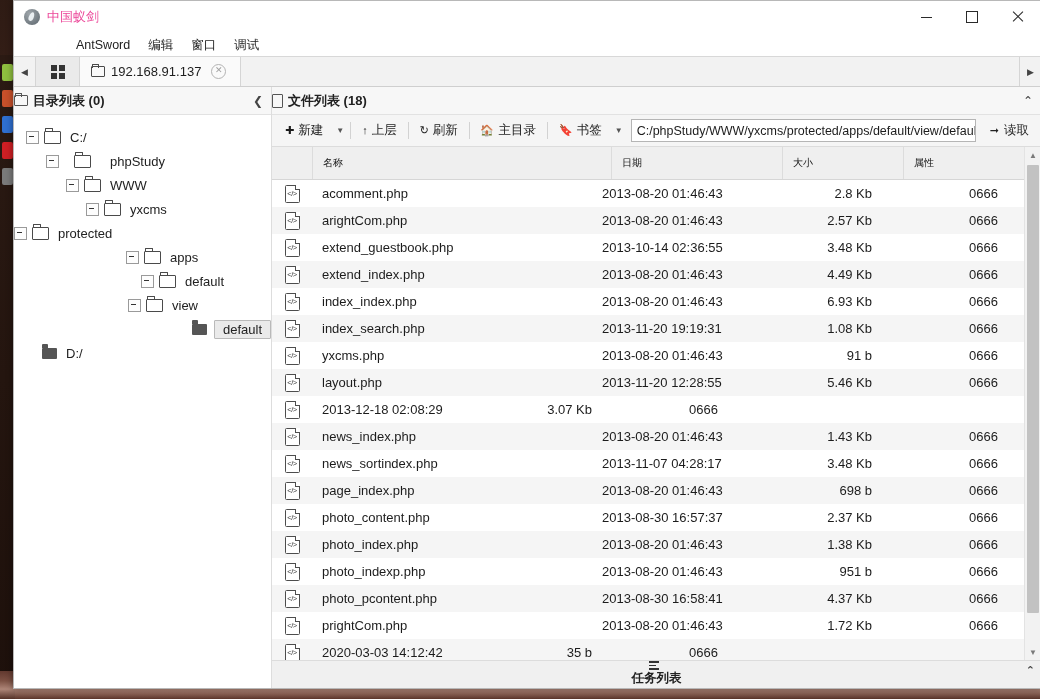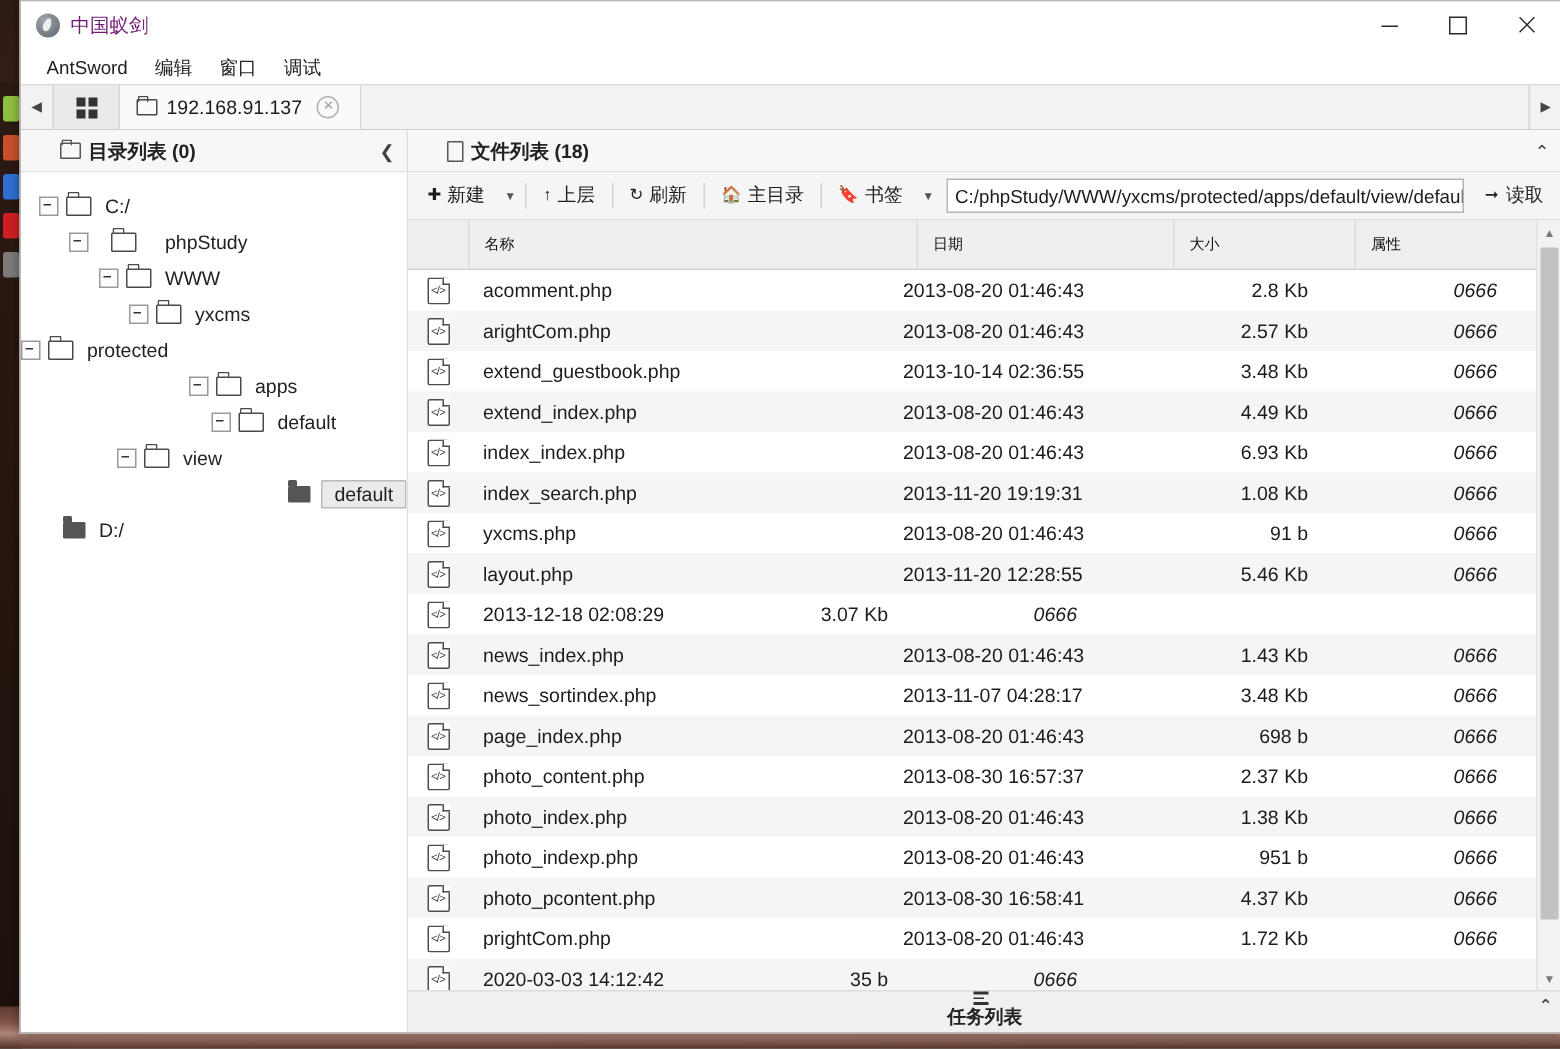--- a/index.html
+++ b/index.html
@@ -46,38 +46,38 @@
   }
   .title-logo{
     width:16px;height:16px;margin:0 7px 0 10px;border-radius:50%;
     background:radial-gradient(circle at 35% 30%,#9fa6ab,#5c666d);
     position:relative;flex:none;
   }
   .title-logo::after{
     content:"";position:absolute;left:5px;top:3px;width:5px;height:9px;
     border-radius:50%/60% 60% 40% 40%;background:#e9eef1;transform:rotate(22deg);
   }
-  .title-text{font-size:13px;color:#701a75;}
+  .title-text{font-size:13px;color:#ec4899;}
   .win-btns{margin-left:auto;display:flex;height:32px;}
   .win-btn{
     width:46px;height:32px;display:flex;align-items:center;justify-content:center;
     cursor:default;
   }
   .wb-min{width:11px;height:1px;background:#2a2a2a;display:block;}
   .wb-max{width:10px;height:10px;border:1px solid #2a2a2a;display:block;}
   .wb-close{position:relative;width:12px;height:12px;display:block;}
   .wb-close::before,.wb-close::after{
     content:"";position:absolute;left:-1px;top:5px;width:14px;height:1px;background:#2a2a2a;
   }
   .wb-close::before{transform:rotate(45deg);}
   .wb-close::after{transform:rotate(-45deg);}
 
   .menubar{
     height:22px;min-height:22px;display:flex;align-items:center;
-    padding-left:8px;background:#fff;font-size:12.5px;
+    padding-left:8px;background:#fff;font-size:12.5px;margin-left:45px;
   }
   .menu-item{padding:2px 9px;color:#222;cursor:default;}
 
   .tabbar{
     height:29px;min-height:29px;display:flex;align-items:stretch;
     background:#f2f2f2;border-top:1px solid #d8d8d8;border-bottom:1px solid #cfcfcf;
   }
   .tab-nav{
     width:21px;display:flex;align-items:center;justify-content:center;
     border-right:1px solid #d5d5d5;background:#f2f2f2;color:#444;font-size:9px;
@@ -109,21 +109,21 @@
     width:21px;display:flex;align-items:center;justify-content:center;
     background:#f2f2f2;color:#444;font-size:9px;
   }
 
   .body-area{flex:1;display:flex;min-height:0;background:#fff;}
 
   
   .tree-panel{width:257px;min-width:257px;display:flex;flex-direction:column;border-right:1px solid #ddd;}
   .panel-head{
     height:27px;min-height:27px;display:flex;align-items:center;
-    padding:0 8px 0 26px;background:#f7f7f7;border-bottom:1px solid #e2e2e2;
+    padding:0 8px 0 0;background:#f7f7f7;border-bottom:1px solid #e2e2e2;
     font-size:13px;font-weight:bold;color:#222;
   }
   .panel-head .ph-ico{margin-right:5px;display:inline-block;}
   .doc-ico{
     width:9px;height:12px;border:1.3px solid #555;border-radius:1px;display:inline-block;position:relative;
   }
   .folder-ico-line{
     width:12px;height:9px;border:1.3px solid #555;border-radius:1px;display:inline-block;position:relative;
   }
   .folder-ico-line::before{
@@ -193,21 +193,21 @@
   .th.c-size{width:100px;}
   .th.c-attr{width:100px;border-right:none;}
   .tbody{flex:1;overflow:hidden;}
   .trow{display:flex;height:27px;align-items:center;font-size:13px;color:#1c1c1c;background:#fff;}
   .trow.alt{background:#f5f5f5;}
   .td{padding:0 10px;display:flex;align-items:center;overflow:hidden;white-space:nowrap;}
   .td.c-ico{width:40px;padding:0;justify-content:center;}
   .td.c-name{flex:1;min-width:0;}
   .td.c-date{width:150px;}
   .td.c-size{width:100px;justify-content:flex-end;padding-right:16px;}
-  .td.c-attr{width:100px;justify-content:flex-end;padding-right:26px;font-style:italic;}
+  .td.c-attr{width:100px;justify-content:flex-end;padding-right:26px;}
   .php-ico{
     width:13px;height:16px;border:1.2px solid #4d4d4d;border-radius:1.5px;position:relative;
     background:#fff;display:flex;align-items:center;justify-content:center;
     font-size:7.5px;color:#3b3b3b;letter-spacing:-.5px;font-family:"Liberation Sans",sans-serif;
   }
   .php-ico::before{
     content:"";position:absolute;right:-1px;top:-1px;width:4px;height:4px;
     background:#fff;border-left:1.2px solid #4d4d4d;border-bottom:1.2px solid #4d4d4d;
   }
 
@@ -336,21 +336,21 @@
           <span class="fold-open"></span>
           <span class="tlabel">apps</span>
         </div>
 
         <div class="tnode" style="padding-left:127px;">
           <span class="tog"></span>
           <span class="fold-open"></span>
           <span class="tlabel">default</span>
         </div>
 
-        <div class="tnode" style="padding-left:64px;">
+        <div class="tnode" style="padding-left:114px;">
           <span class="tog"></span>
           <span class="fold-open"></span>
           <span class="tlabel">view</span>
         </div>
 
         <div class="tnode sel" style="padding-left:162px;">
           <span class="leafline"></span>
           <span class="fold-solid"></span>
           <span class="tlabel">default</span>
         </div>

